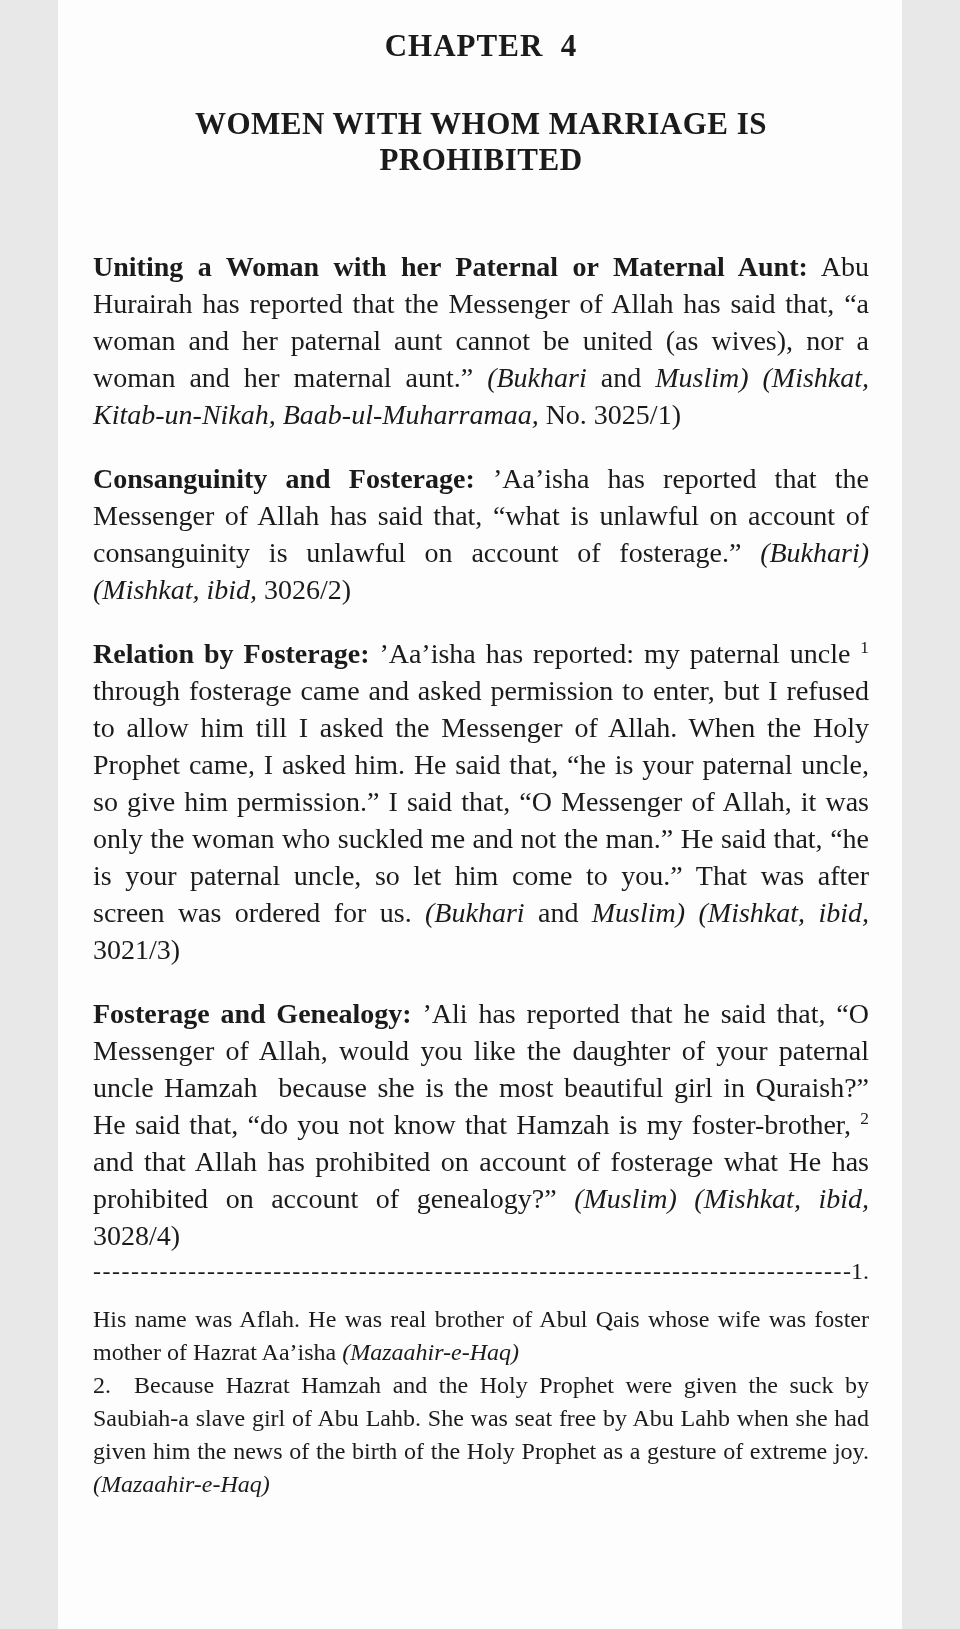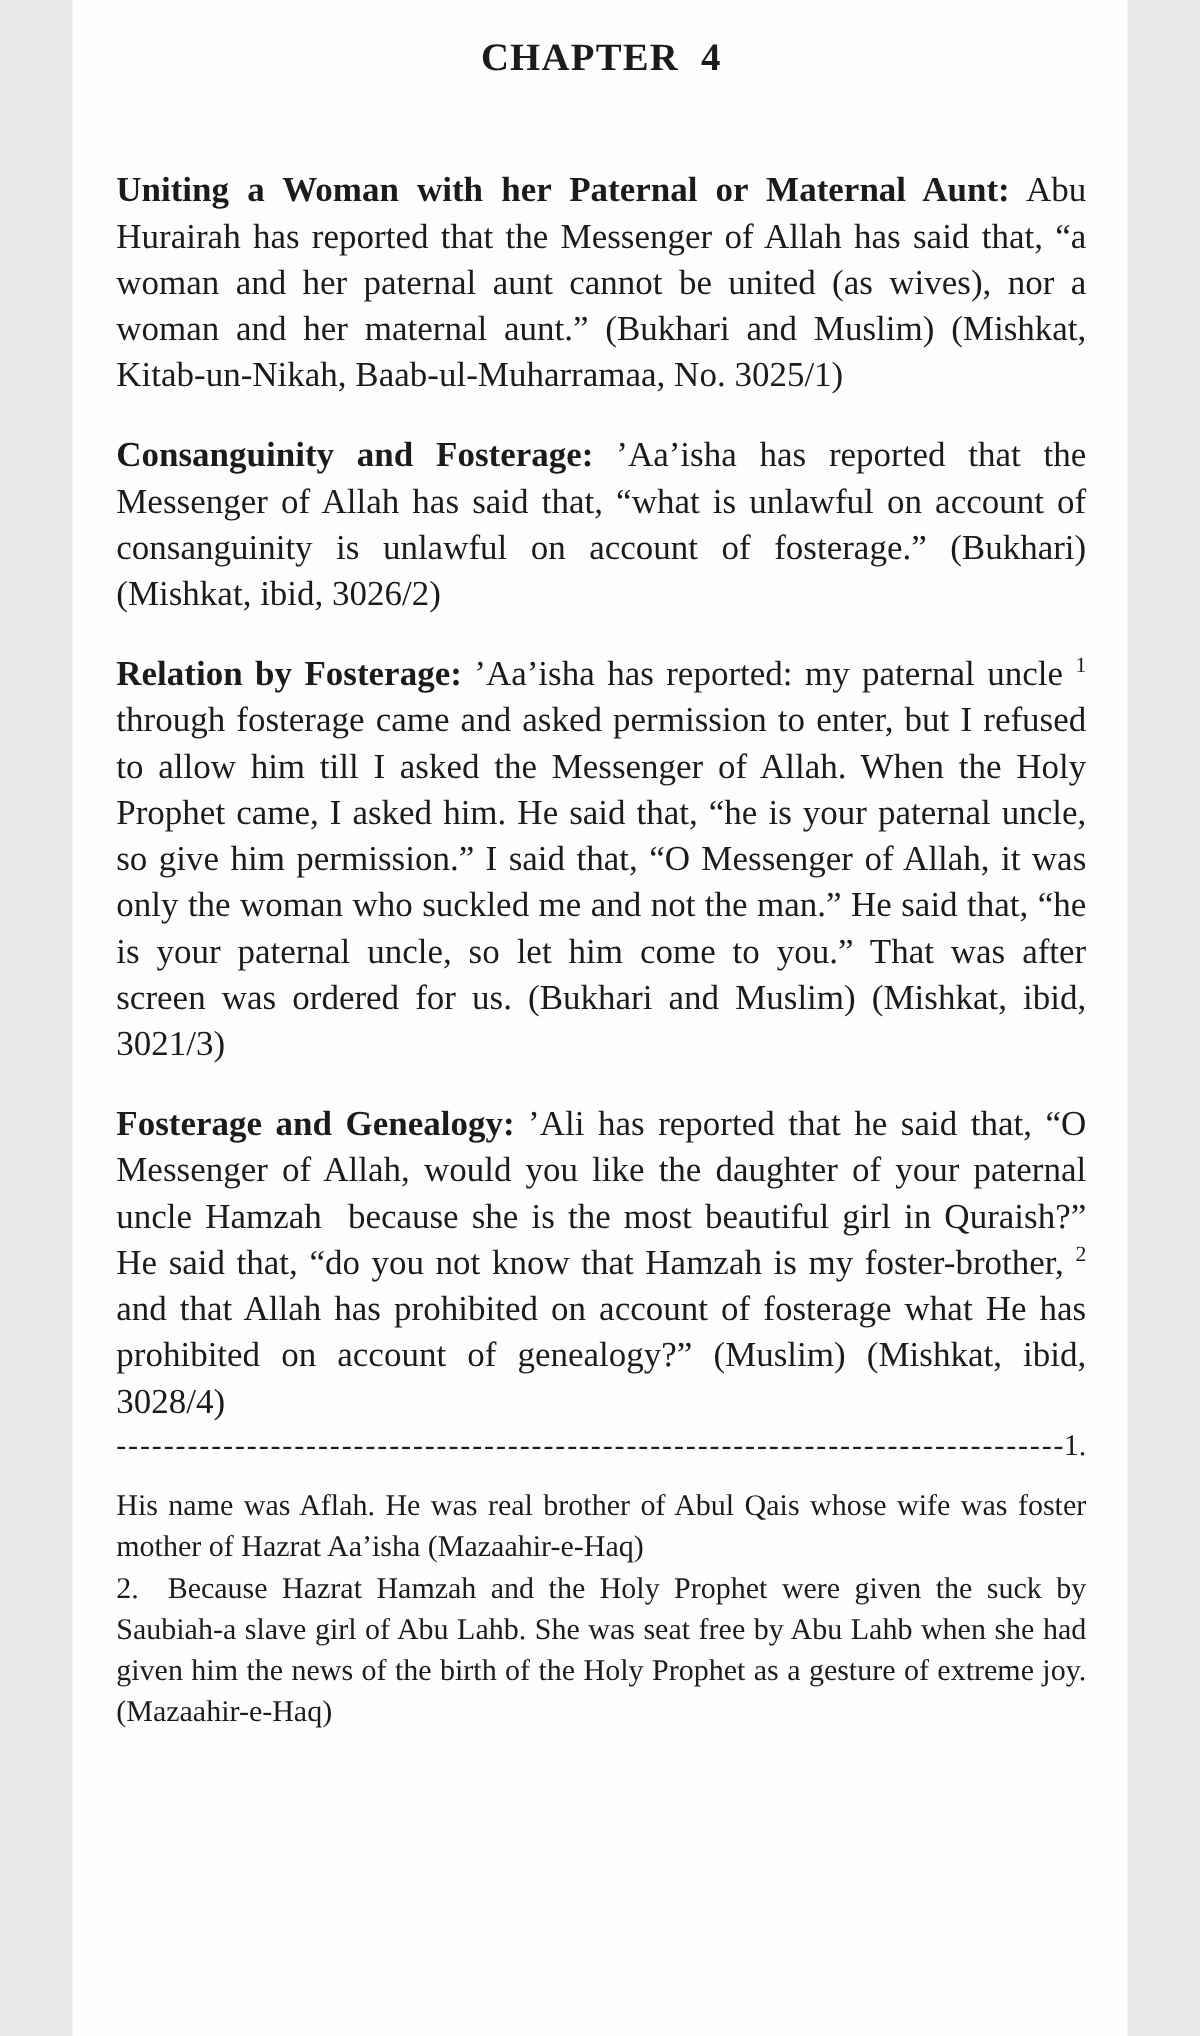--- a/index.html
+++ b/index.html
@@ -33,21 +33,21 @@
   }
   .body-text { margin-top: 70px; }
   .para {
     margin: 0 0 27px;
     font-size: 28px;
     line-height: 37px;
     text-align: justify;
   }
   .para:last-child { margin-bottom: 0; }
   .run-bold { font-weight: 700; }
-  .run-italic { }
+  .run-italic { font-style: italic; }
   sup.run-sup {
     font-size: 62%;
     vertical-align: super;
     line-height: 0;
   }
   .footnote-separator {
     display: flex;
     align-items: baseline;
     margin-top: 2px;
     font-size: 24px;
@@ -68,20 +68,21 @@
     text-align: justify;
   }
 </style>
 </head>
 <body>
 
 <div class="page">
 
   <h1 class="chapter">CHAPTER&nbsp; 4</h1>
 
+  <h2 class="title">WOMEN WITH WHOM MARRIAGE IS PROHIBITED</h2>
 
   <div class="body-text">
     <p class="para"><span class="run-bold">Uniting a Woman with her Paternal or Maternal Aunt:</span><span class="run-normal"> Abu Hurairah has reported that the Messenger of Allah has said that, “a woman and her paternal aunt cannot be united (as wives), nor a woman and her maternal aunt.” </span><span class="run-italic">(Bukhari</span><span class="run-normal"> and </span><span class="run-italic">Muslim)</span><span class="run-normal"> </span><span class="run-italic">(Mishkat, Kitab-un-Nikah, Baab-ul-Muharramaa,</span><span class="run-normal"> No. 3025/1)</span></p>
     <p class="para"><span class="run-bold">Consanguinity and Fosterage:</span><span class="run-normal"> ’Aa’isha has reported that the Messenger of Allah has said that, “what is unlawful on account of consanguinity is unlawful on account of fosterage.” </span><span class="run-italic">(Bukhari)</span><span class="run-normal"> </span><span class="run-italic">(Mishkat, ibid,</span><span class="run-normal"> 3026/2)</span></p>
     <p class="para"><span class="run-bold">Relation by Fosterage:</span><span class="run-normal"> ’Aa’isha has reported: my paternal uncle </span><sup class="run-sup">1</sup><span class="run-normal"> through fosterage came and asked permission to enter, but I refused to allow him till I asked the Messenger of Allah. When the Holy Prophet came, I asked him. He said that, “he is your paternal uncle, so give him permission.” I said that, “O Messenger of Allah, it was only the woman who suckled me and not the man.” He said that, “he is your paternal uncle, so let him come to you.” That was after screen was ordered for us. </span><span class="run-italic">(Bukhari</span><span class="run-normal"> and </span><span class="run-italic">Muslim)</span><span class="run-normal"> </span><span class="run-italic">(Mishkat, ibid,</span><span class="run-normal"> 3021/3)</span></p>
     <p class="para"><span class="run-bold">Fosterage and Genealogy:</span><span class="run-normal"> ’Ali has reported that he said that, “O Messenger of Allah, would you like the daughter of your paternal uncle Hamzah&nbsp; because she is the most beautiful girl in Quraish?” He said that, “do you not know that Hamzah is my foster-brother, </span><sup class="run-sup">2</sup><span class="run-normal"> and that Allah has prohibited on account of fosterage what He has prohibited on account of genealogy?” </span><span class="run-italic">(Muslim)</span><span class="run-normal"> </span><span class="run-italic">(Mishkat, ibid,</span><span class="run-normal"> 3028/4)</span></p>
   </div>
 
   <div class="footnote-separator">
     <span class="dashes">------------------------------------------------------------------------------------------------------------------------</span>

